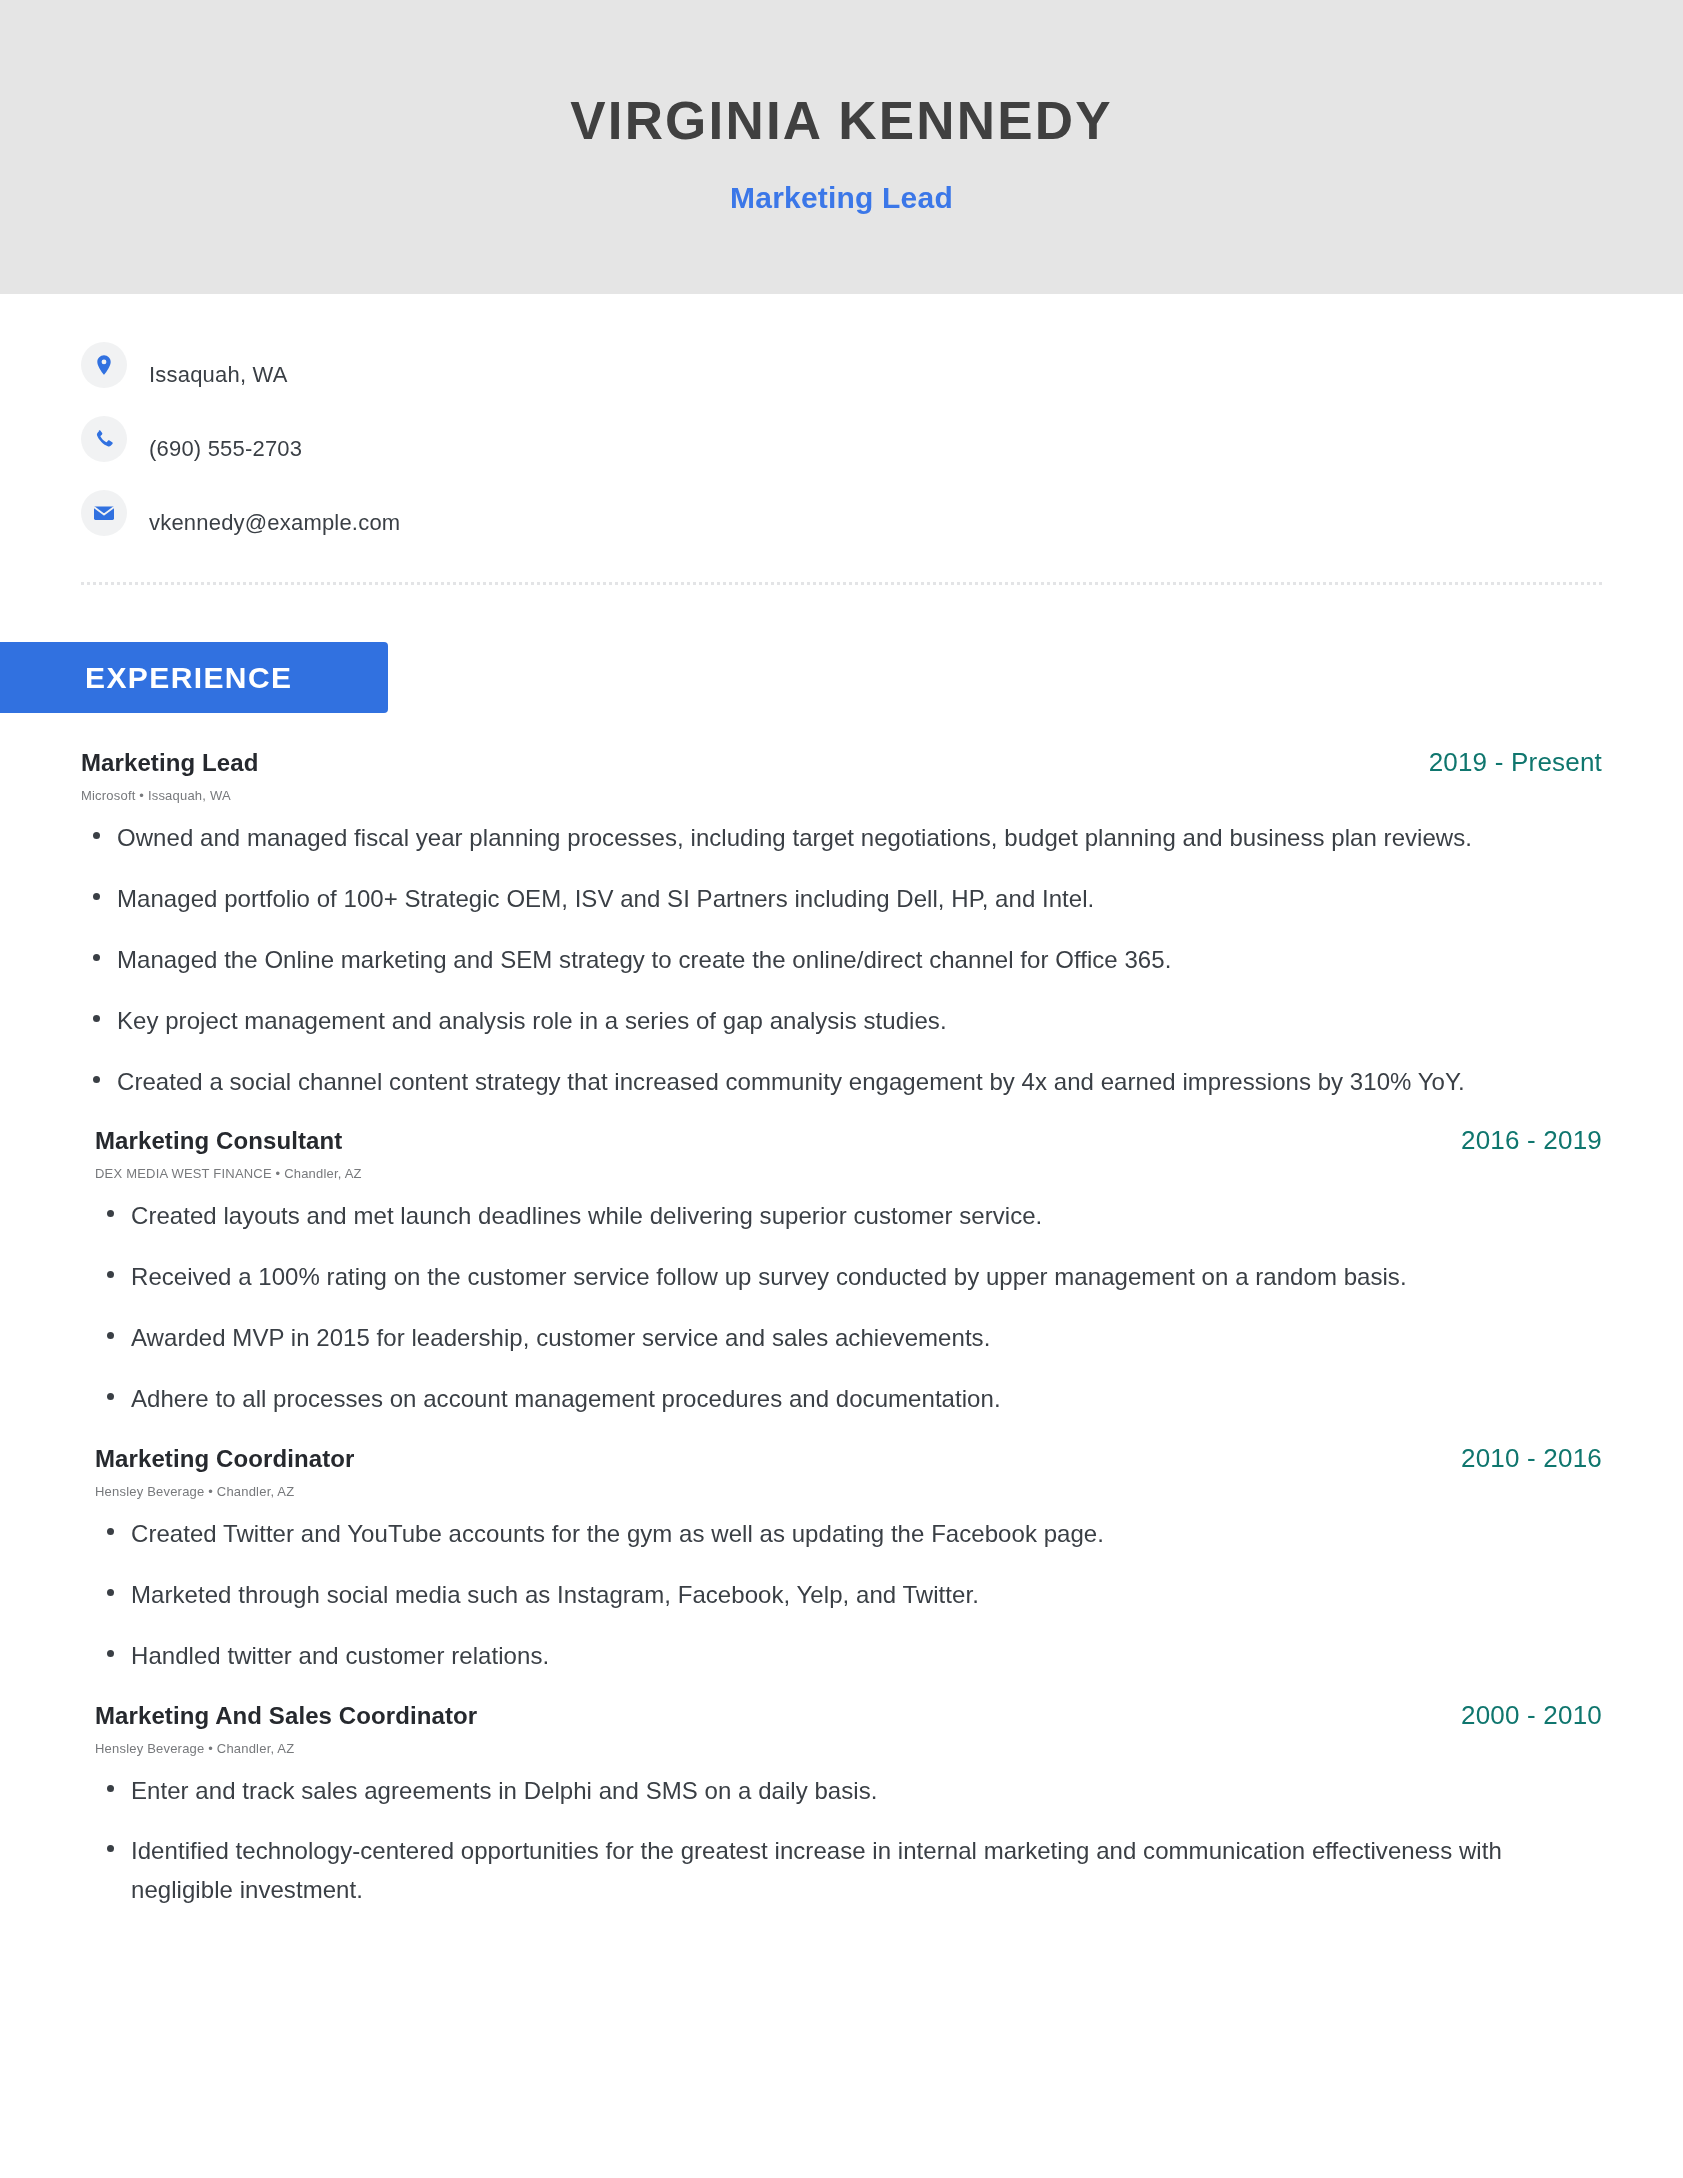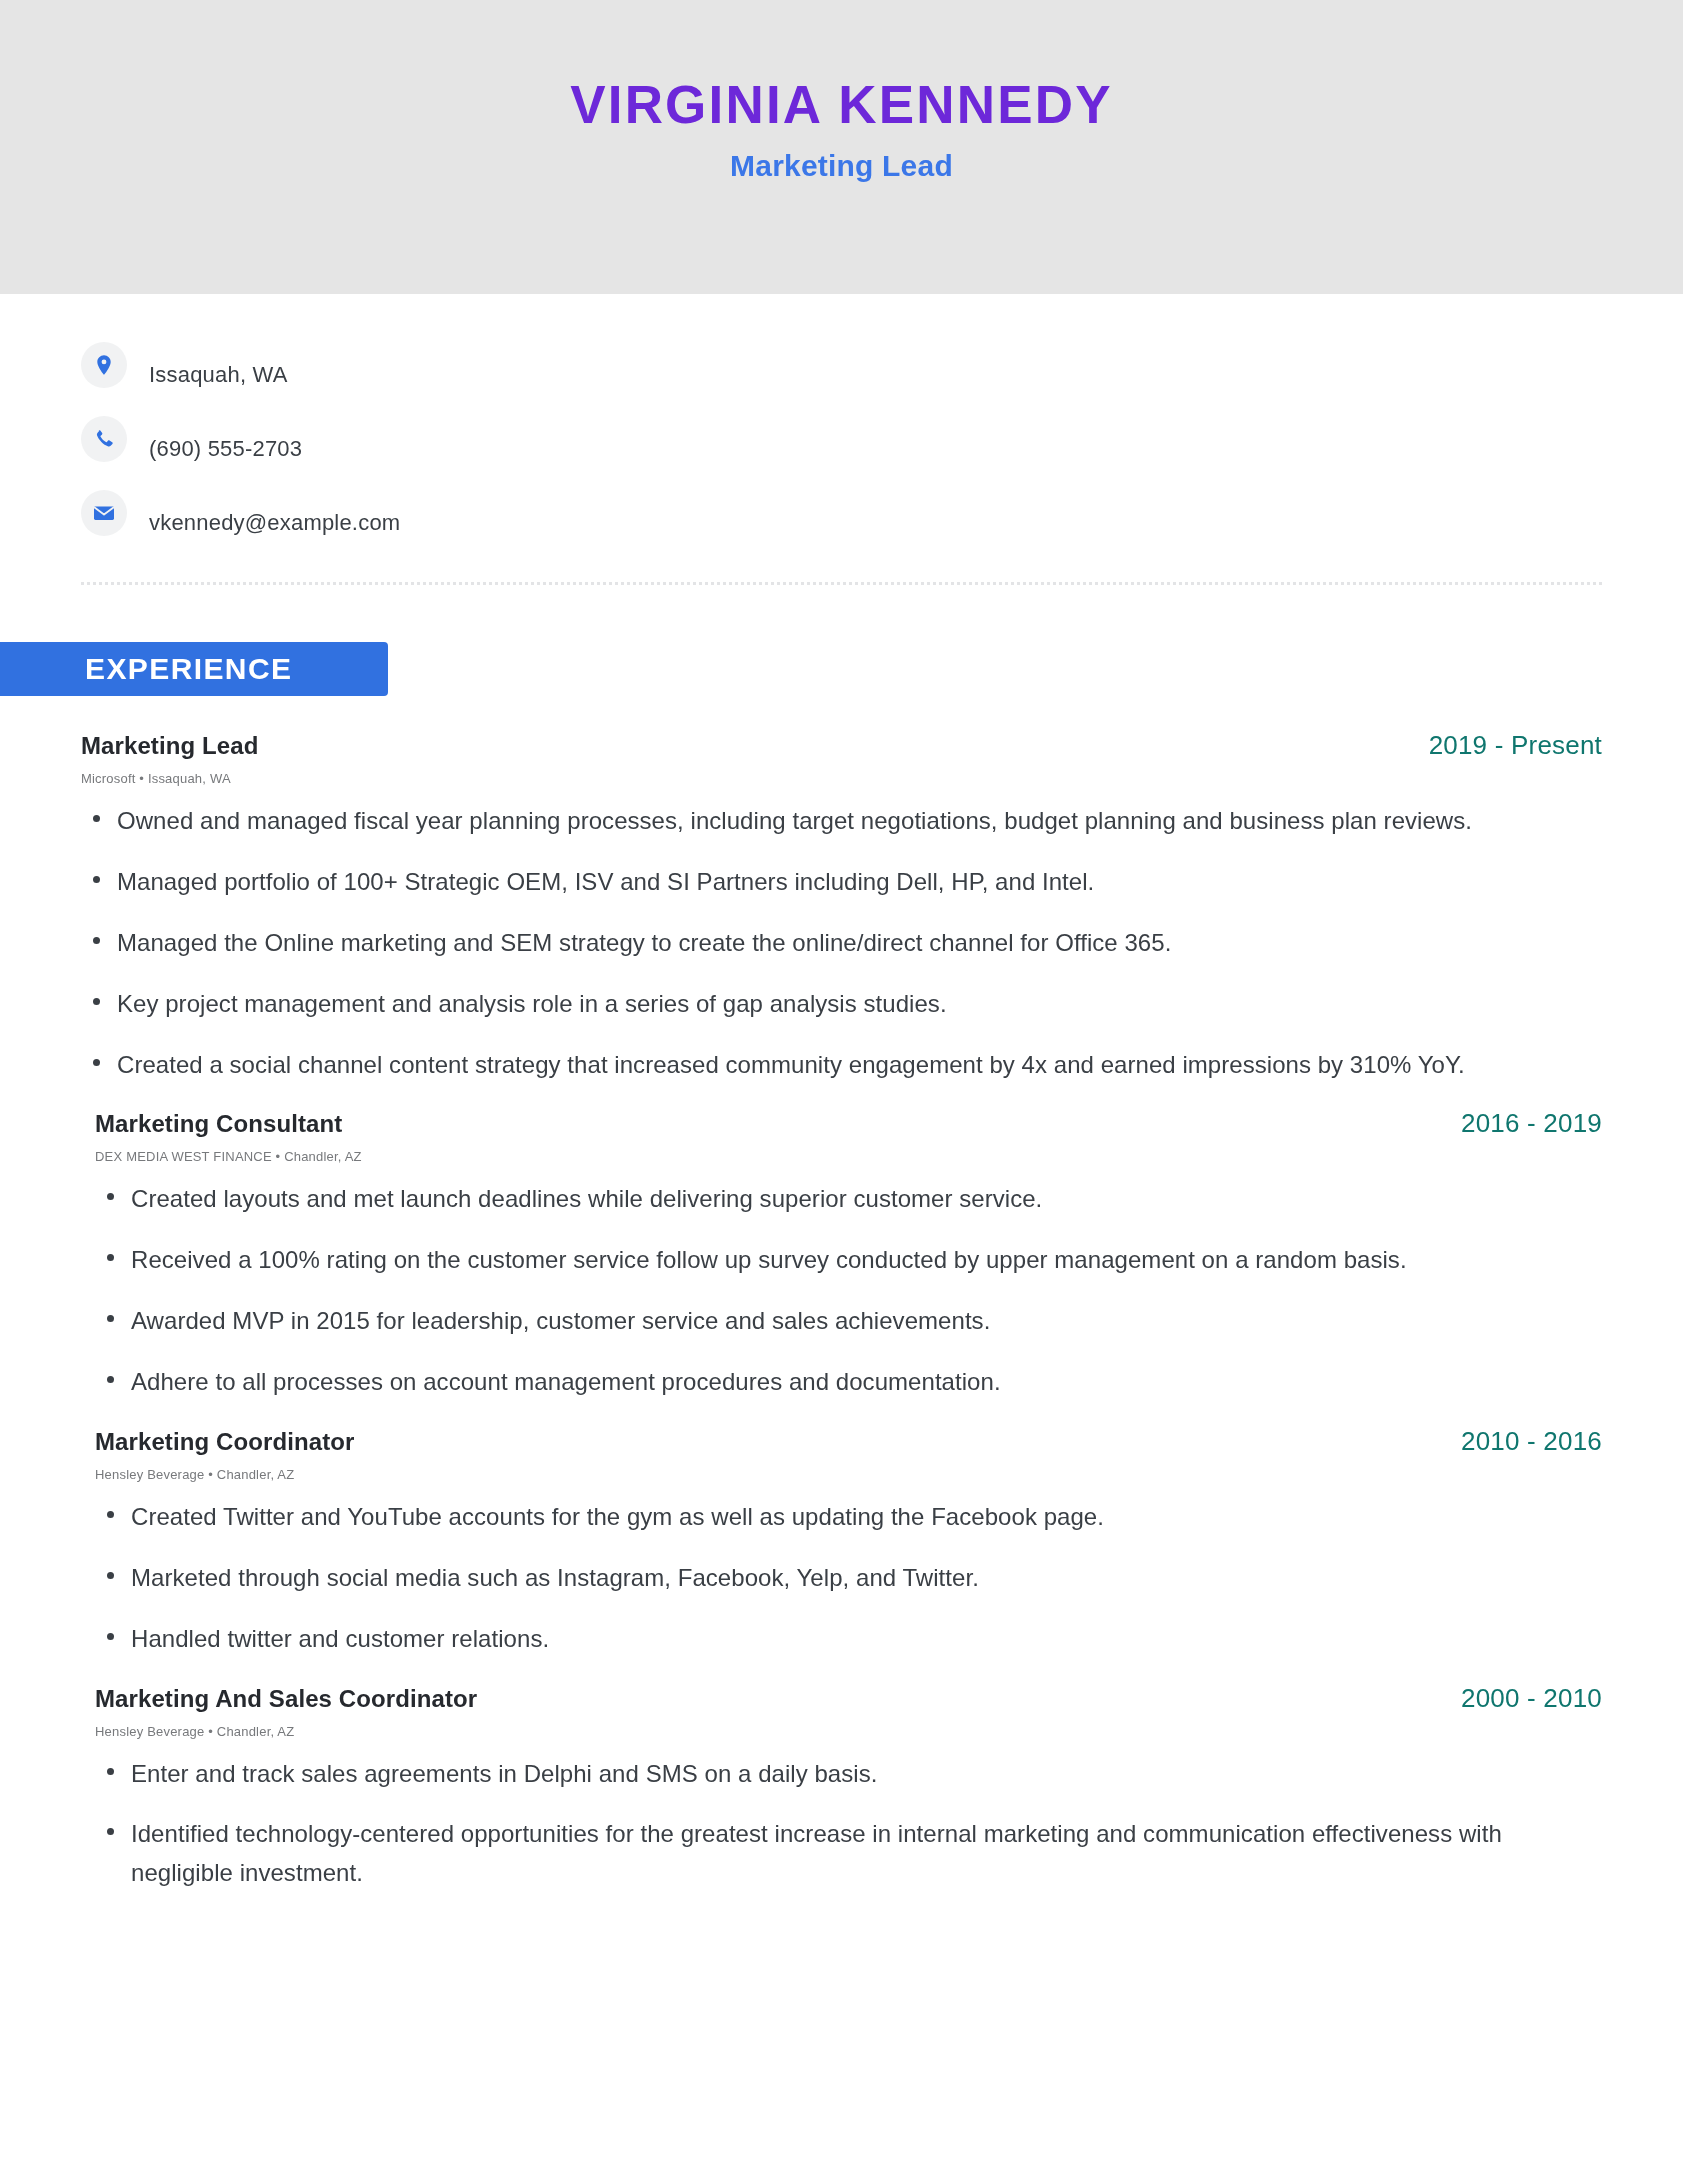--- a/index.html
+++ b/index.html
@@ -26,24 +26,24 @@
     display: flex;
     flex-direction: column;
     align-items: center;
     justify-content: flex-start;
     padding-top: 77px;
   }
   .full-name {
     font-size: 53px;
     font-weight: 700;
     letter-spacing: 2.2px;
-    color: #6d28d9;
+    color: #404040;
     text-transform: uppercase;
     line-height: 1.05;
-    margin: 0;
+    margin: 16px;
     text-align: center;
   }
   .job-subtitle {
     font-size: 30px;
     font-weight: 700;
     color: #3b77e8;
     margin: 16px 0 0 0;
     text-align: center;
     letter-spacing: 0.2px;
   }
@@ -83,21 +83,21 @@
     margin: 46px 81px 0 81px;
     border: 0;
     border-top: 3px dotted #e3e4e6;
     height: 0;
   }
 
   
   .section-banner {
     margin-top: 57px;
     width: 388px;
-    height: 54px;
+    height: 71px;
     background: #3171e0;
     border-top-right-radius: 4px;
     border-bottom-right-radius: 4px;
     display: flex;
     align-items: center;
     padding-left: 85px;
   }
   .section-banner-label {
     color: #ffffff;
     font-size: 30px;

